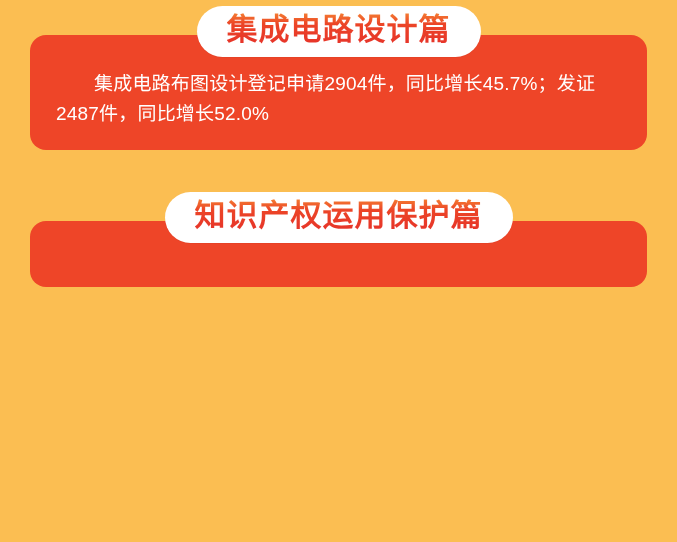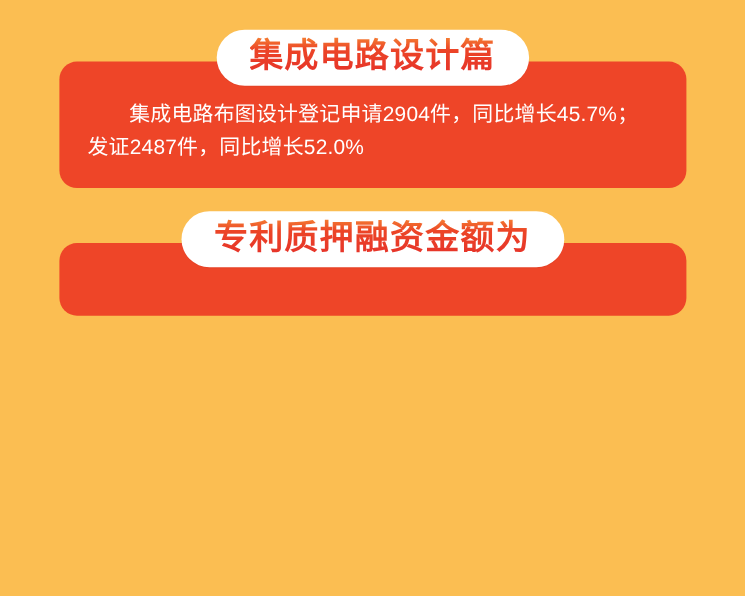--- a/index.html
+++ b/index.html
@@ -58,21 +58,21 @@
     background-clip: text;
     -webkit-text-fill-color: transparent;
     white-space: nowrap;
     font-family: "Liberation Sans", "DejaVu Sans", sans-serif;
   }
 
   
   .card {
     position: relative;
     margin: -22px auto 0 auto;
-    width: 570px;
+    width: 617px;
     background: #ee4528;
     border-radius: 16px;
     box-sizing: border-box;
     z-index: 1;
   }
   .card-inner {
     padding: 34px 26px 20px 26px;
   }
   .card-inner.tall {
     padding: 40px 24px 26px 24px;
@@ -85,21 +85,21 @@
     line-height: 1.62;
     text-indent: 2em;
     letter-spacing: 0.2px;
     font-family: "Liberation Sans", "DejaVu Sans", sans-serif;
   }
   p.body-text + p.body-text {
     margin-top: 14px;
   }
 
   
-  #section-1 { top: 6px; margin-top: 21px; }
+  #section-1 { top: 6px; }
   #section-2 { top: 192px; }
 </style>
 </head>
 <body>
 
 <div class="page">
 
   <div class="section" id="section-1">
 
     <div class="title-badge-wrap">
@@ -113,21 +113,21 @@
         <p class="body-text">集成电路布图设计登记申请2904件，同比增长45.7%；发证2487件，同比增长52.0%</p>
       </div>
     </div>
 
   </div>
 
   <div class="section" id="section-2">
 
     <div class="title-badge-wrap">
       <div class="title-badge">
-        <span class="title-text">专利质押融资金额为</span>
+        <span class="title-text">知识产权运用保护篇</span>
       </div>
     </div>
 
     <div class="card">
       <div class="card-inner tall">
       </div>
     </div>
 
   </div>
 

